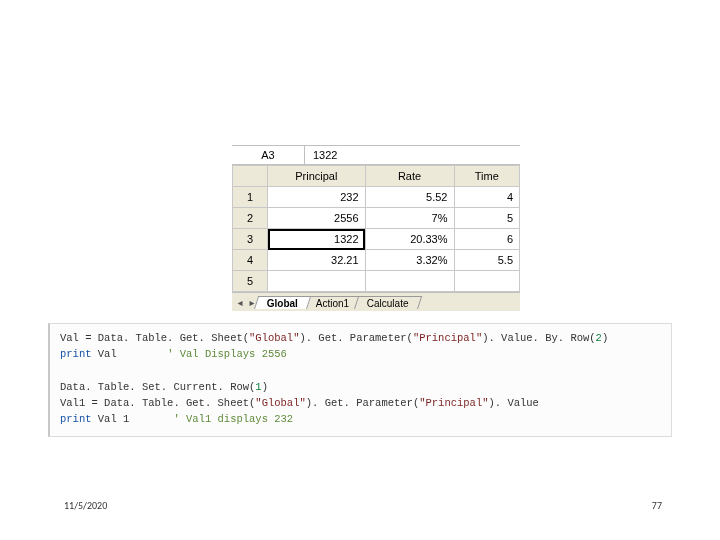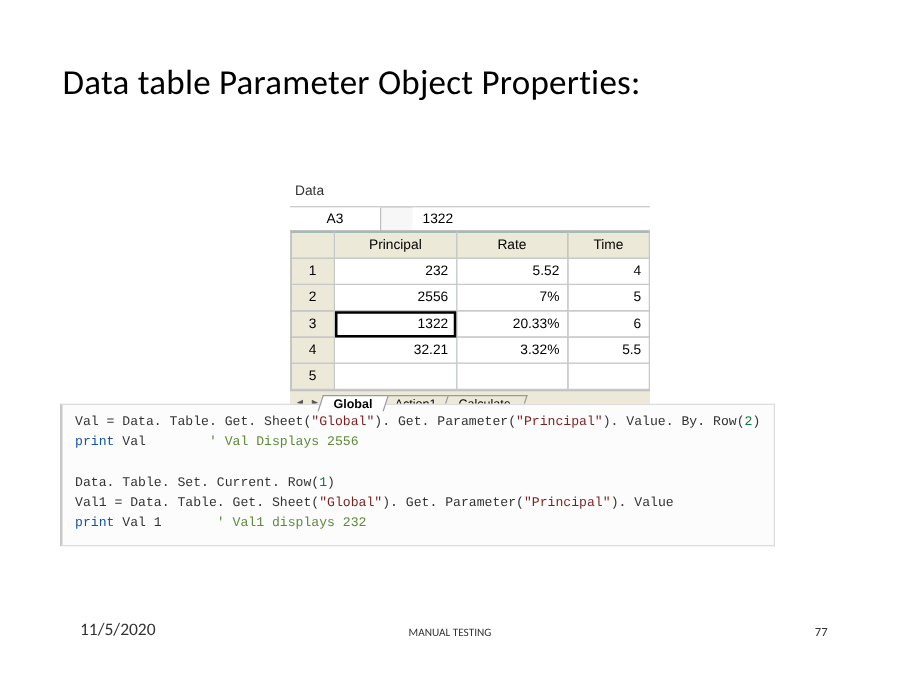--- a/index.html
+++ b/index.html
@@ -42,21 +42,20 @@
     padding: 2px 6px 6px 4px;
     color: #333;
     font-size: 11px;
     background: #fff;
   }
   .data-panel .toolbar-row {
     display: flex;
     border-top: 1px solid #c0c0c0;
     border-bottom: 1px solid #c0c0c0;
     background: #f7f7f7;
-    gap: 25px;
   }
   .data-panel .cellref-box {
     width: 56px;
     border-right: 1px solid #c0c0c0;
     padding: 3px 8px;
     background: #fff;
     text-align: center;
   }
   .data-panel .cellval-box {
     flex: 1;
@@ -141,21 +140,21 @@
     background: #ffffff;
     z-index: 2;
     font-weight: bold;
   }
 
   
   .code-area {
     position: absolute;
     left: 48px;
     top: 323px;
-    width: 572px;
+    width: 624px;
     box-sizing: border-box;
     border: 1px solid #dcdcdc;
     border-left: 2px solid #c8c8c8;
     background: #fcfcfc;
     font-family: Consolas, "Courier New", monospace;
     font-size: 10.5px;
     line-height: 1.55;
     padding: 6px 10px 8px 10px;
     color: #333;
     white-space: pre;
@@ -163,21 +162,21 @@
   .code-area .kw  { color: #1452a5; }       
   .code-area .str { color: #7a1f1f; }       
   .code-area .num { color: #0a7d3a; }       
   .code-area .cmt { color: #5e8a3a; }       
 
   
   .footer-date {
     position: absolute;
     left: 64px;
     bottom: 28px;
-    font-size: 14px;
+    font-size: 10px;
     color: #333;
   }
   .footer-center {
     position: absolute;
     left: 0;
     right: 0;
     bottom: 28px;
     text-align: center;
     font-size: 9px;
     color: #333;
@@ -188,24 +187,22 @@
     bottom: 28px;
     font-size: 10px;
     color: #333;
   }
 </style>
 </head>
 <body>
 
 <div class="slide">
 
-  <div class="title">Data table Parameter Object Properties:</div>
 
   <div class="data-panel">
-    <div class="panel-title">Data</div>
 
     <div class="toolbar-row">
       <div class="cellref-box">A3</div>
       <div class="cellval-box">1322</div>
     </div>
 
     <table class="sheet">
       <tbody>
           <tr>
         <th class="rowhdr"></th>
@@ -258,16 +255,15 @@
   </div>
 
   <div class="code-area"><span>Val = Data. Table. Get. Sheet(</span><span class="str">"Global"</span><span>). Get. Parameter(</span><span class="str">"Principal"</span><span>). Value. By. Row(</span><span class="num">2</span><span>)</span>
 <span class="kw">print</span><span> Val        </span><span class="cmt">' Val Displays 2556</span>
 <span></span>
 <span>Data. Table. Set. Current. Row(</span><span class="num">1</span><span>)</span>
 <span>Val1 = Data. Table. Get. Sheet(</span><span class="str">"Global"</span><span>). Get. Parameter(</span><span class="str">"Principal"</span><span>). Value</span>
 <span class="kw">print</span><span> Val 1       </span><span class="cmt">' Val1 displays 232</span></div>
 
   <div class="footer-date">11/5/2020</div>
-  <div class="footer-center">MANUAL TESTING</div>
   <div class="footer-page">77</div>
 
 </div>
 
 </body></html>

